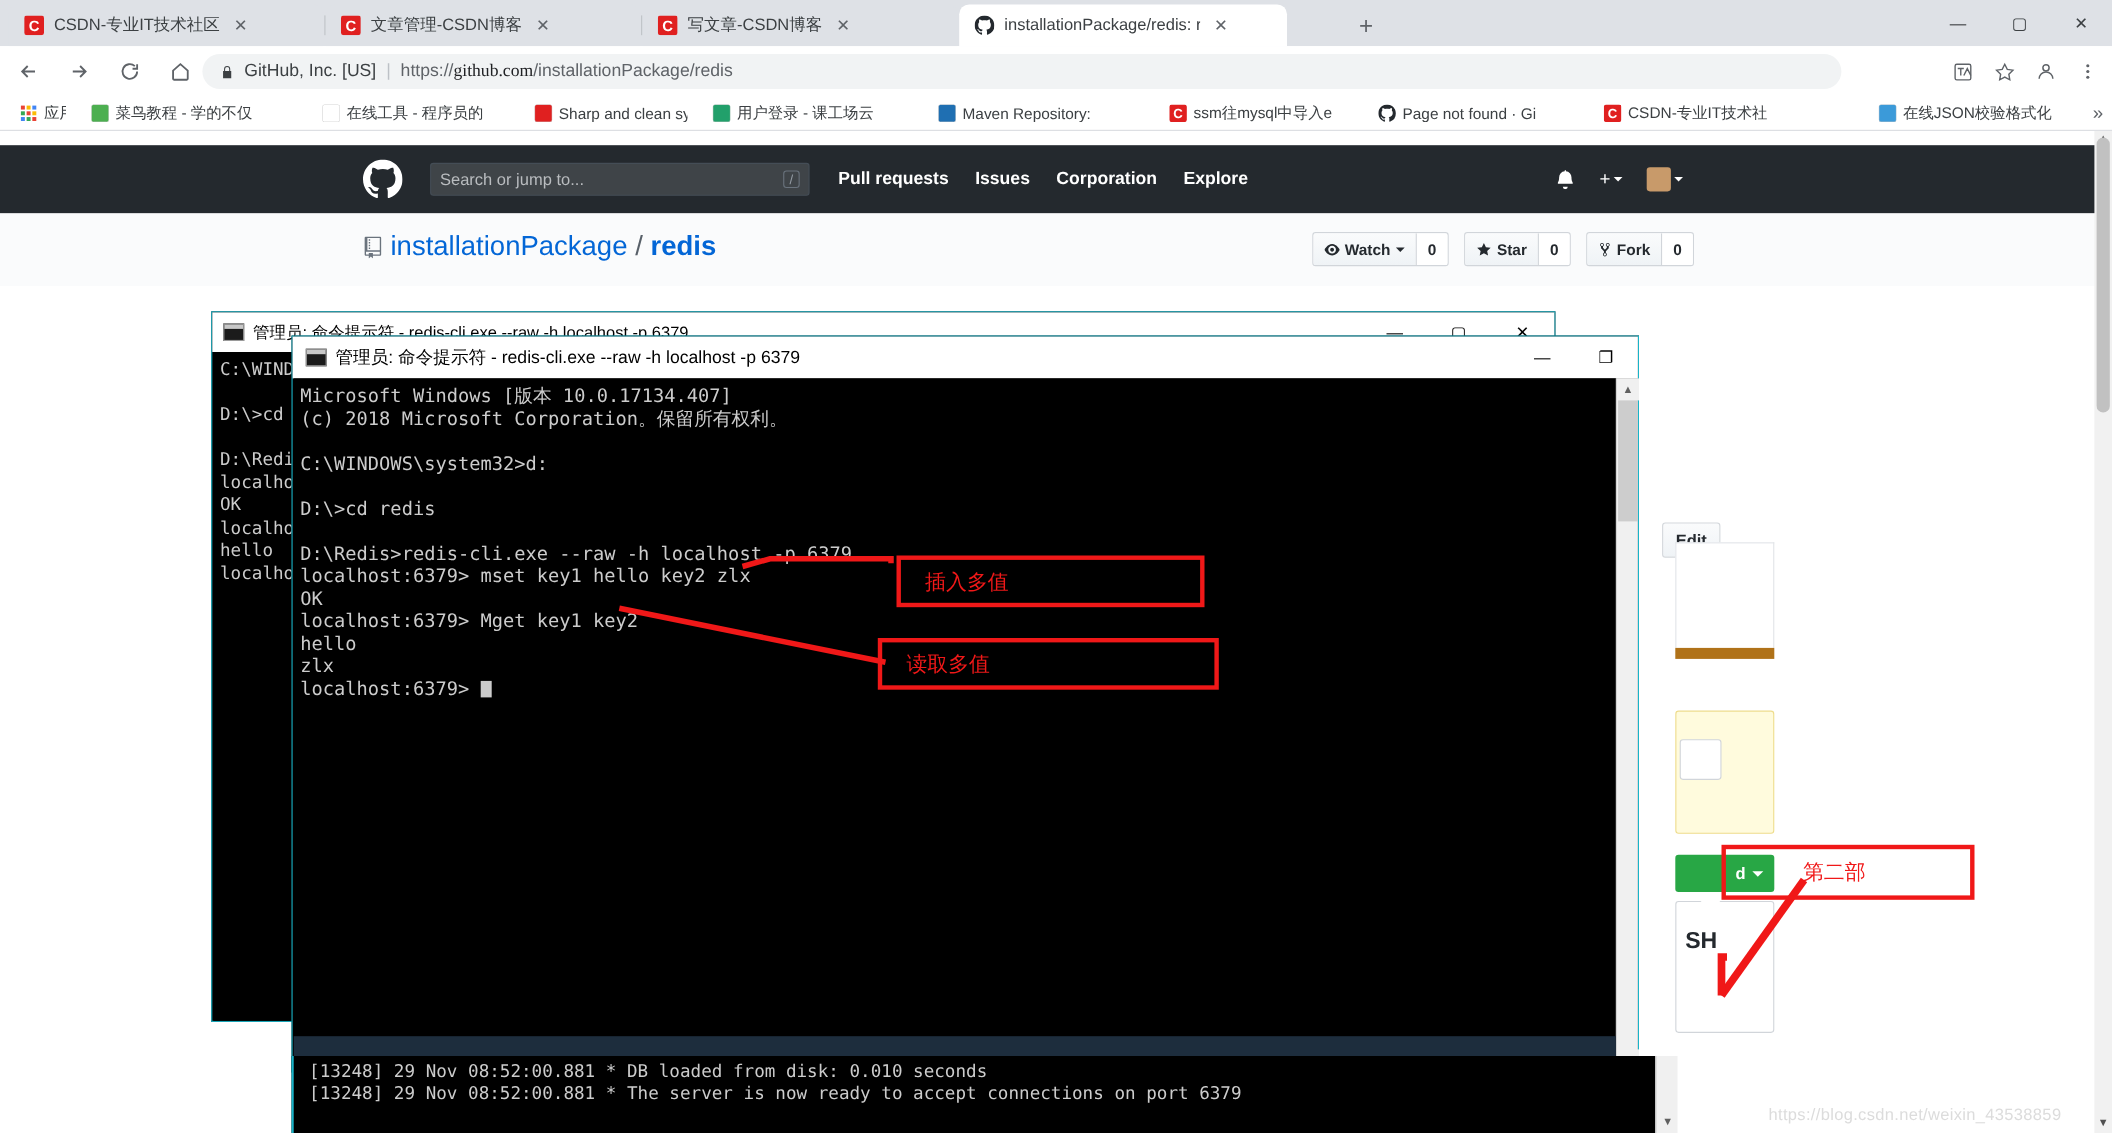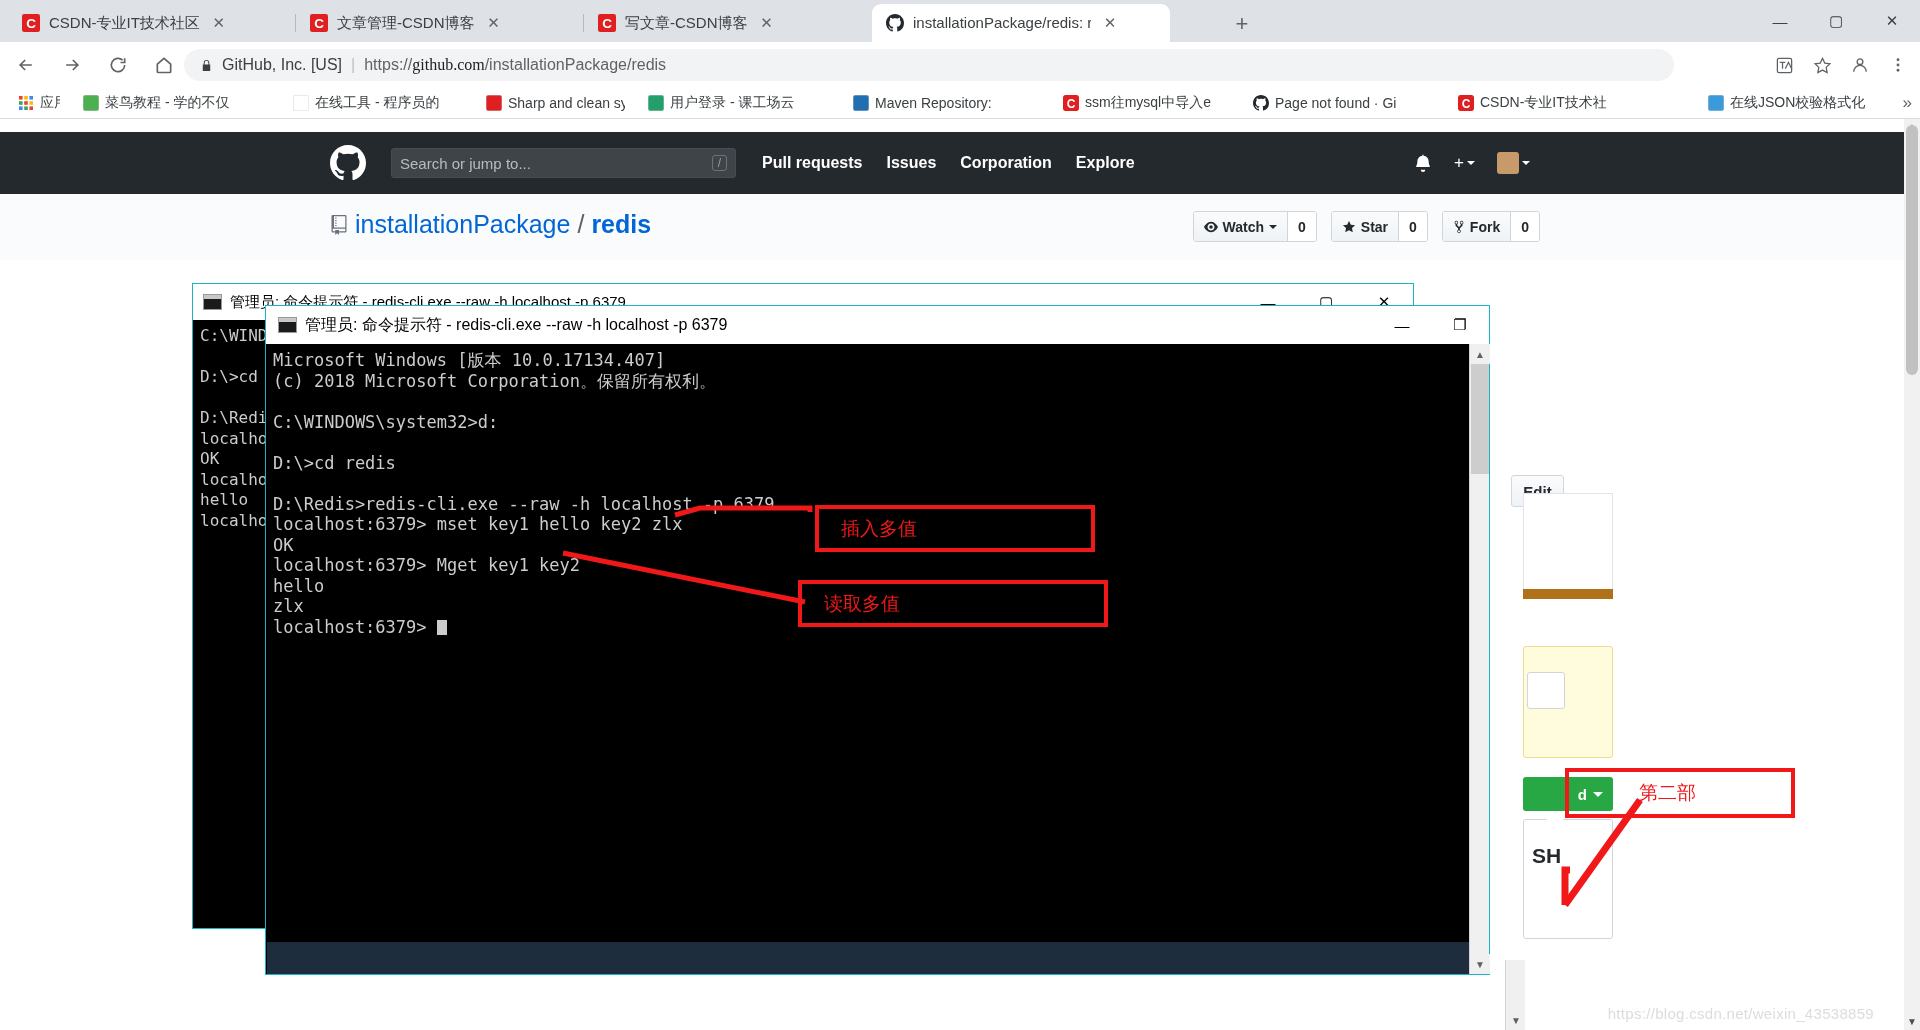--- a/index.html
+++ b/index.html
@@ -475,20 +475,22 @@
 zlx
 localhost:6379&gt;<span class="cursor"></span></div>
     <div class="cmd-sb">
       <div class="arrow">▲</div>
       <div class="thumb"></div>
       <div class="arrow bottom">▼</div>
     </div>
     <div class="cmd-front-bottombar"></div>
   </div>
 
+  <div class="log-win" id="server-log">[13248] 29 Nov 08:52:00.881 * DB loaded from disk: 0.010 seconds
+[13248] 29 Nov 08:52:00.881 * The server is now ready to accept connections on port 6379</div>
   <div class="log-sb">
     <div class="arrow" style="position:absolute;bottom:0">▼</div>
   </div>
 
   <svg class="anno-svg">
 
     <polyline points="675,515 700,508 810,508 810,512" fill="none" stroke="#f01818" stroke-width="5"></polyline>
 
     <line x1="563" y1="553" x2="805" y2="602" stroke="#f01818" stroke-width="5"></line>
 

